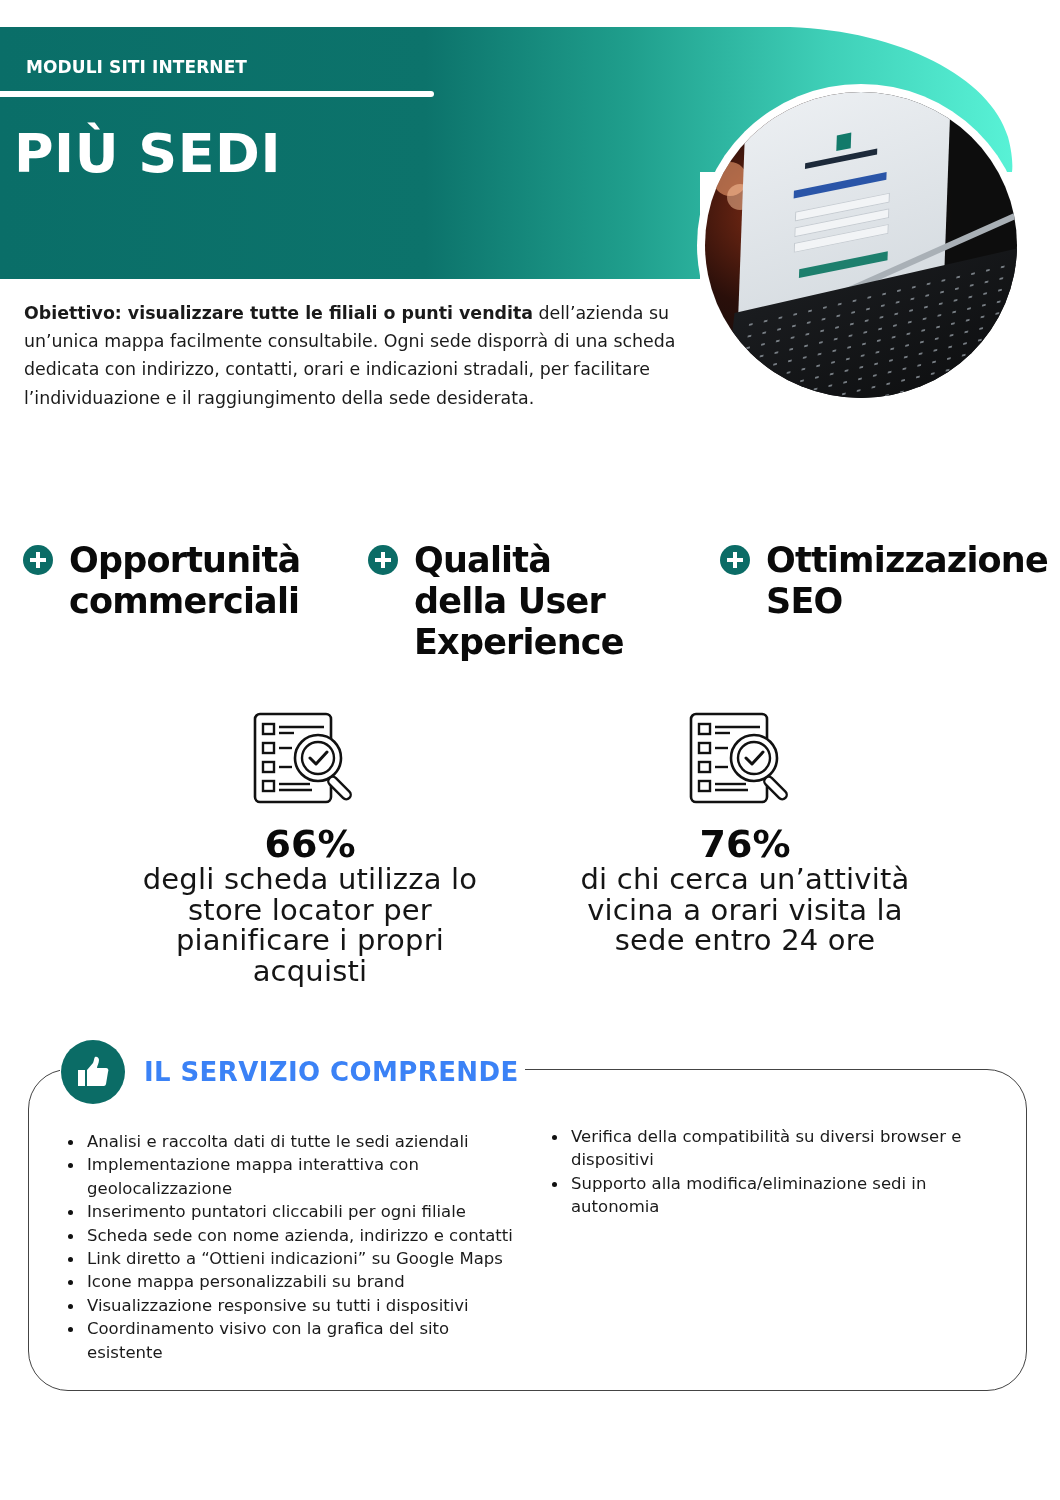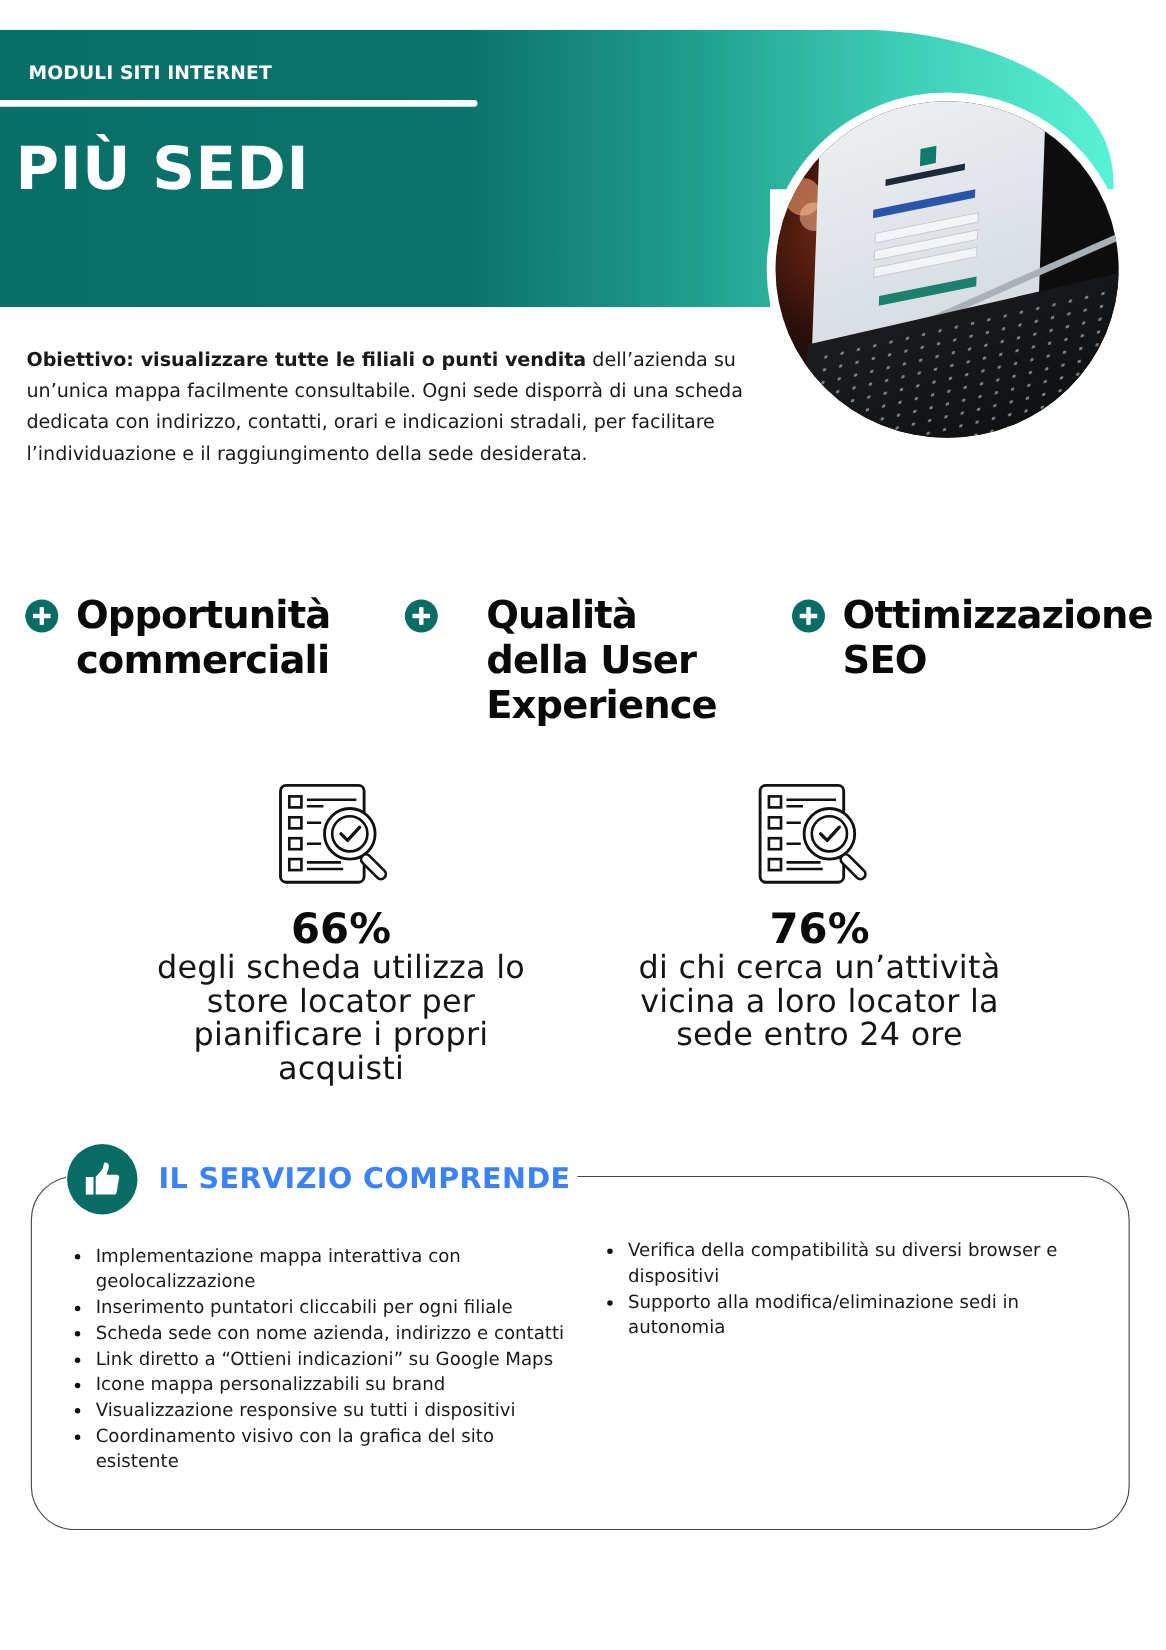--- a/index.html
+++ b/index.html
@@ -57,21 +57,21 @@
     background-size: 14px 12px; opacity: 0.75;
   }
   .lid-edge {
     position: absolute; left: 60px; top: 170px; width: 280px; height: 6px;
     background: #a9b0b6; transform: rotate(-24deg);
   }
 
   
   .intro {
     position: absolute; left: 24px; top: 299px; width: 680px;
-    font-size: 17.4px; line-height: 28.2px; color: #1a1a1a; margin-top: 15px;
+    font-size: 17.4px; line-height: 28.2px; color: #1a1a1a;
   }
   .intro b { font-weight: 700; }
 
   
   .benefit {
     position: absolute; top: 540px; display: flex; align-items: flex-start;
   }
   .plus-icon {
     width: 30px; height: 30px; border-radius: 50%; background: #0b6c66;
     position: relative; margin-top: 5px; flex: 0 0 30px;
@@ -170,21 +170,21 @@
       </div>
   </div>
 </div>
 
 <p class="intro"><b>Obiettivo: visualizzare tutte le filiali o punti vendita</b><span> dell’azienda su un’unica mappa facilmente consultabile. Ogni sede disporrà di una scheda dedicata con indirizzo, contatti, orari e indicazioni stradali, per facilitare l’individuazione e il raggiungimento della sede desiderata.</span></p>
 
 <div class="benefit" style="left:23px;">
   <span class="plus-icon"></span>
   <span class="benefit-label" style="width:250px;">Opportunità commerciali</span>
 </div>
-<div class="benefit" style="left:368px;gap:28px;">
+<div class="benefit" style="left:368px;">
   <span class="plus-icon"></span>
   <span class="benefit-label" style="width:240px;">Qualità della User Experience</span>
 </div>
 <div class="benefit" style="left:720px;">
   <span class="plus-icon"></span>
   <span class="benefit-label" style="width:290px;">Ottimizzazione SEO</span>
 </div>
 
 <div class="stat" style="left:130px;width:360px;">
   <svg class="stat-icon" width="116" height="94" viewBox="0 0 116 94" style="margin-left:122px;">
@@ -227,38 +227,39 @@
     <line x1="27" y1="72" x2="58" y2="72" stroke="#111" stroke-width="2.4"></line>
     <line x1="27" y1="78" x2="60" y2="78" stroke="#111" stroke-width="2.4"></line>
     <circle cx="66" cy="46" r="23" fill="#fff" stroke="#111" stroke-width="2.6"></circle>
     <circle cx="66" cy="46" r="16" fill="none" stroke="#111" stroke-width="2.4"></circle>
     <path d="M58,46 L64,52 L75,40" fill="none" stroke="#111" stroke-width="3" stroke-linecap="round" stroke-linejoin="round"></path>
     <rect x="83" y="62" width="9" height="28" rx="4.5" transform="rotate(-45 87.5 76)" fill="#fff" stroke="#111" stroke-width="2.4"></rect>
   </svg>
   <div class="stat-value">76%</div>
   <div class="stat-desc">
     <div>di chi cerca un’attività</div>
-    <div>vicina a loro locator la</div>
+    <div>vicina a orari visita la</div>
     <div>sede entro 24 ore</div>
   </div>
 </div>
 
 <div class="service-box"></div>
 <div class="service-box-mask"></div>
 <div class="service-header">
   <div class="thumb-badge">
     <svg width="34" height="34" viewBox="0 0 34 34">
       <rect x="2" y="15" width="7" height="16" fill="#ffffff"></rect>
       <path d="M11,15 L17,8 C18,6 18,3 19,2 C21,1 23,3 23,5 C23,8 21,11 21,13 L30,13 C32,13 33,15 32,17 L30,29 C29.5,31 28,31 27,31 L11,31 Z" fill="#ffffff"></path>
     </svg>
   </div>
   <div class="service-title">IL SERVIZIO COMPRENDE</div>
 </div>
 
 <ul class="service-list list-left">
+  <li>Analisi e raccolta dati di tutte le sedi aziendali</li>
   <li style="width:410px;">Implementazione mappa interattiva con geolocalizzazione</li>
   <li>Inserimento puntatori cliccabili per ogni filiale</li>
   <li>Scheda sede con nome azienda, indirizzo e contatti</li>
   <li>Link diretto a “Ottieni indicazioni” su Google Maps</li>
   <li>Icone mappa personalizzabili su brand</li>
   <li>Visualizzazione responsive su tutti i dispositivi</li>
   <li style="width:430px;">Coordinamento visivo con la grafica del sito esistente</li>
 </ul>
 
 <ul class="service-list list-right">

